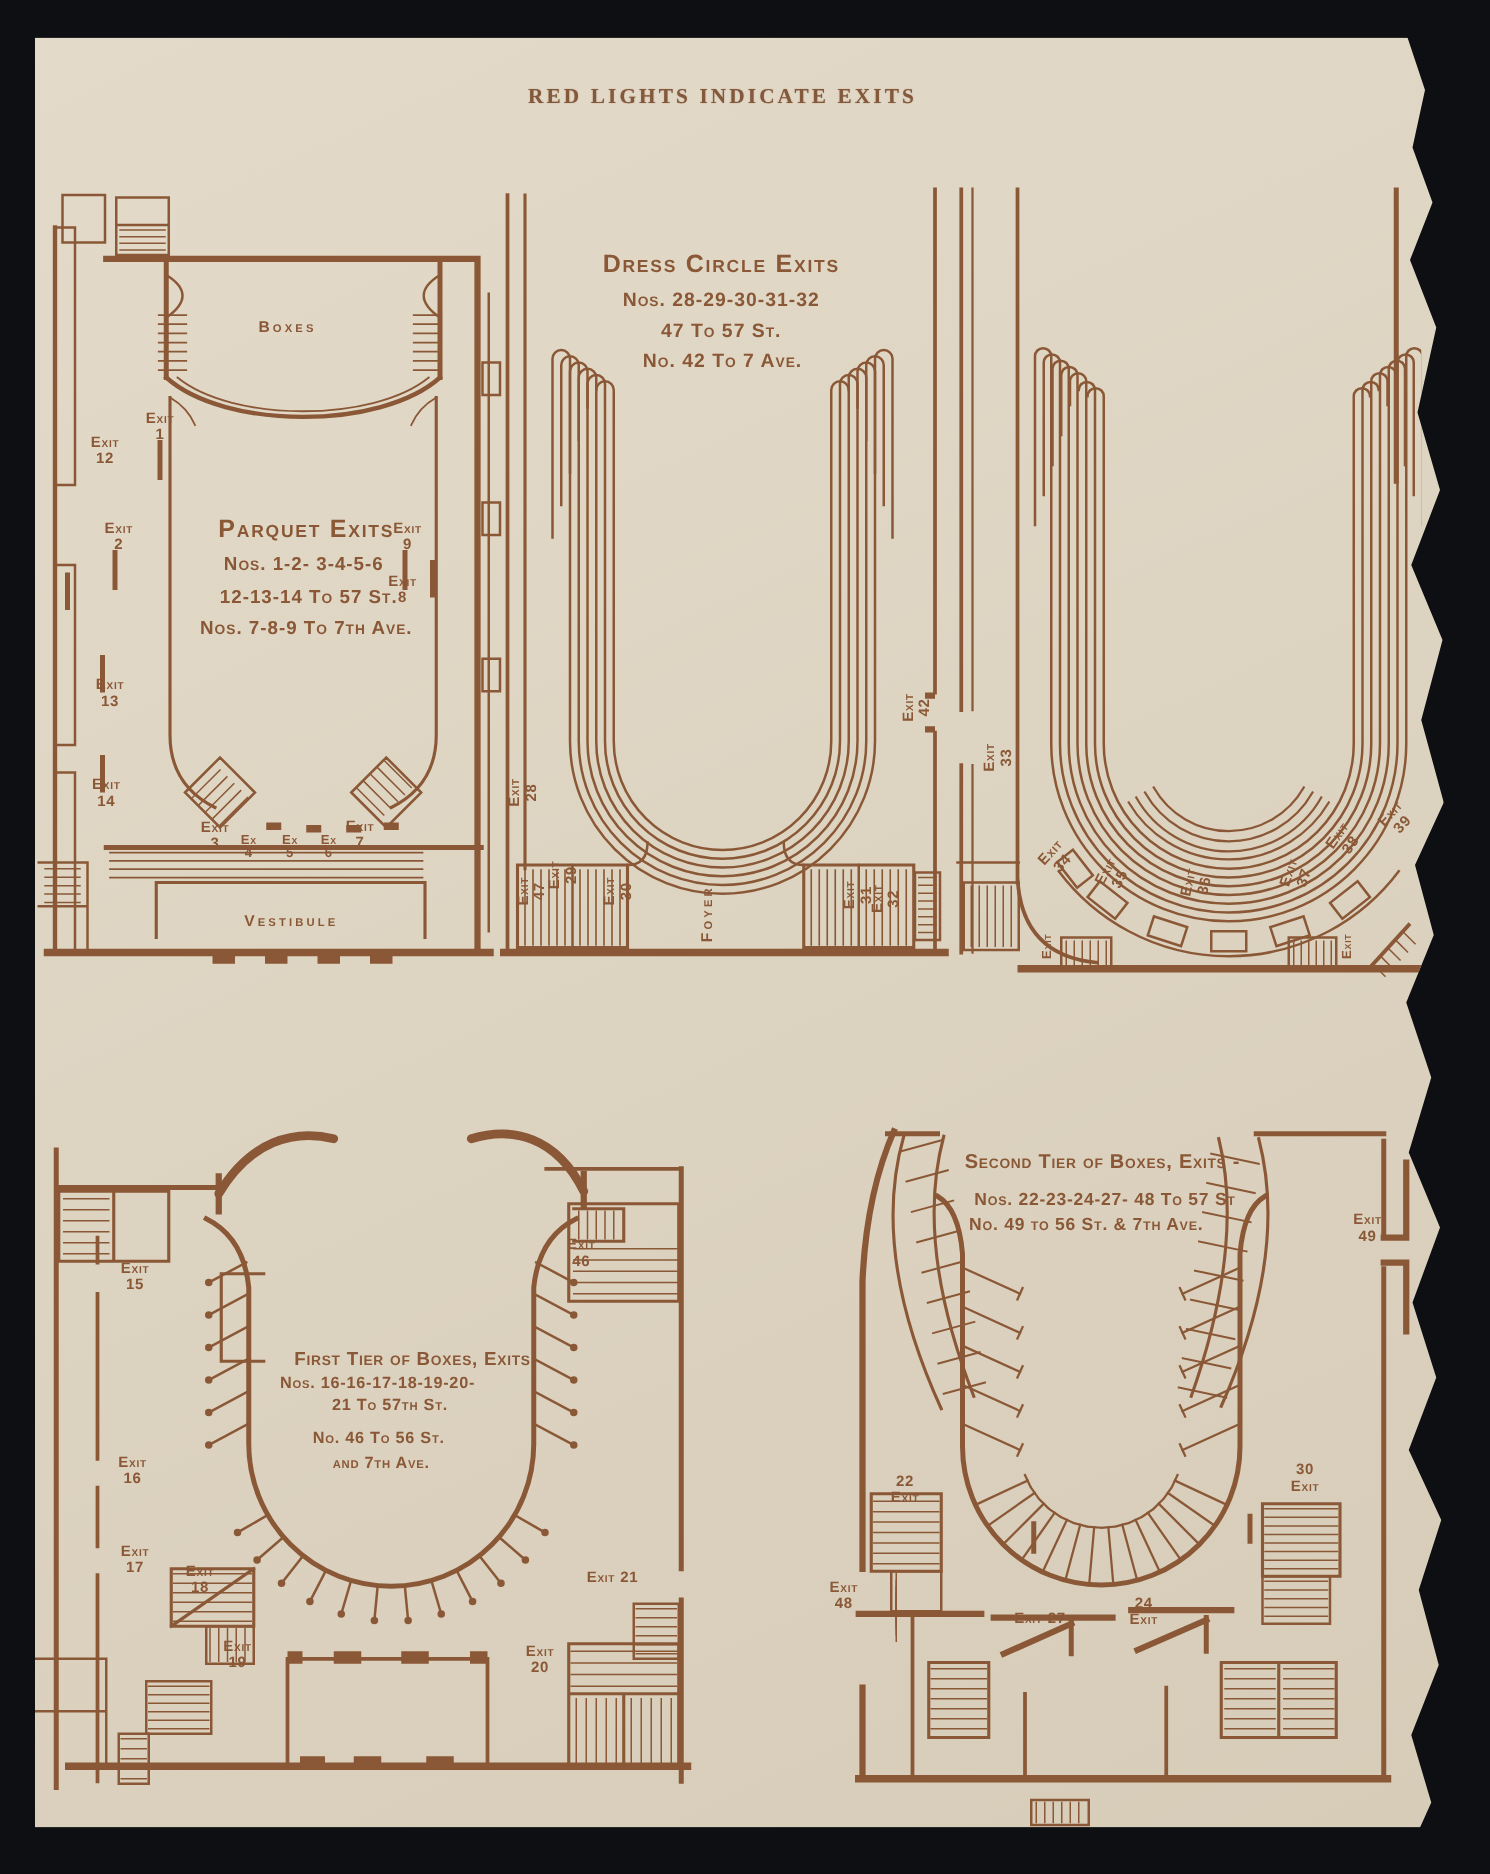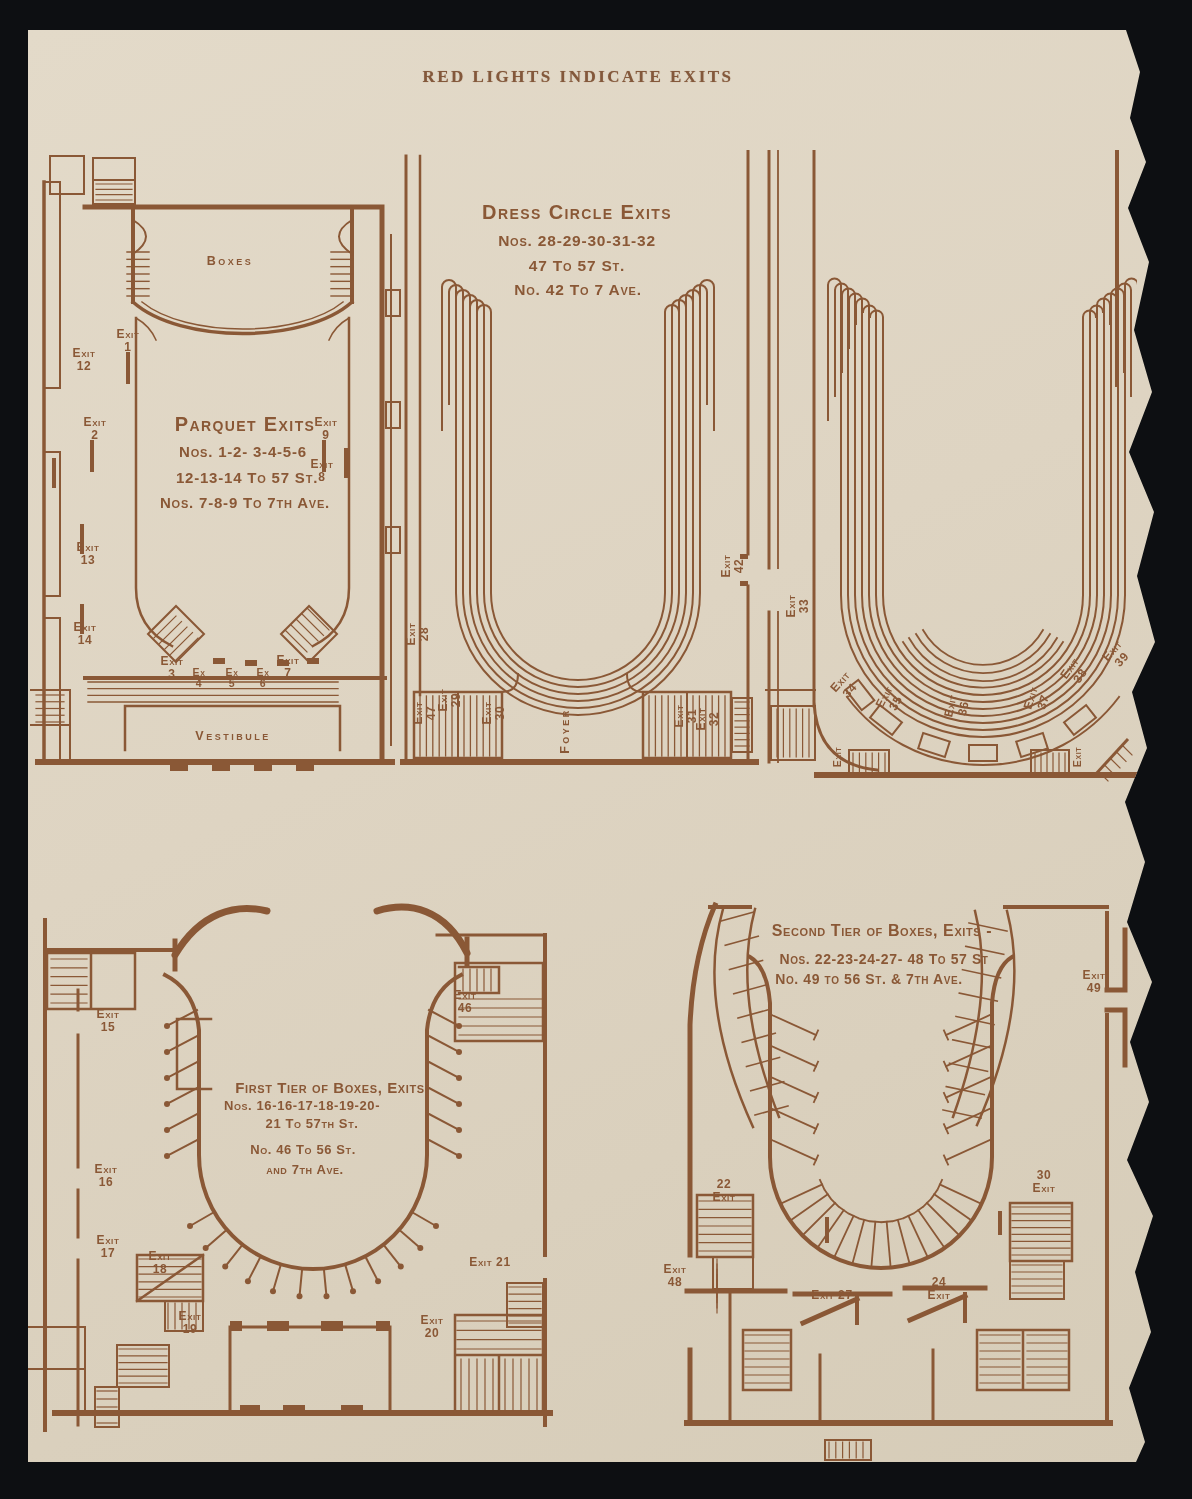--- a/index.html
+++ b/index.html
@@ -707,18 +707,18 @@
   <div class="lbl t4" style="left:854px;top:901px;font-size:16px;">Second Tier of Boxes, Exits -</div>
   <div class="lbl t4" style="left:856px;top:929px;font-size:14px;">Nos. 22-23-24-27- 48 To 57 St</div>
   <div class="lbl t4" style="left:841px;top:949px;font-size:14px;">No. 49 to 56 St. &amp; 7th Ave.</div>
   <div class="lbl" style="left:1066px;top:952px;">Exit
 49</div>
   <div class="lbl" style="left:696px;top:1161px;">22
 Exit</div>
   <div class="lbl" style="left:647px;top:1246px;">Exit
 48</div>
   <div class="lbl" style="left:804px;top:1265px;">Exit 27</div>
-  <div class="lbl" style="left:911px;top:1259px;">24
+  <div class="lbl" style="left:887px;top:1259px;">24
 Exit</div>
   <div class="lbl" style="left:1016px;top:1152px;">30
 Exit</div>
 
 </div>
 
 </body></html>

